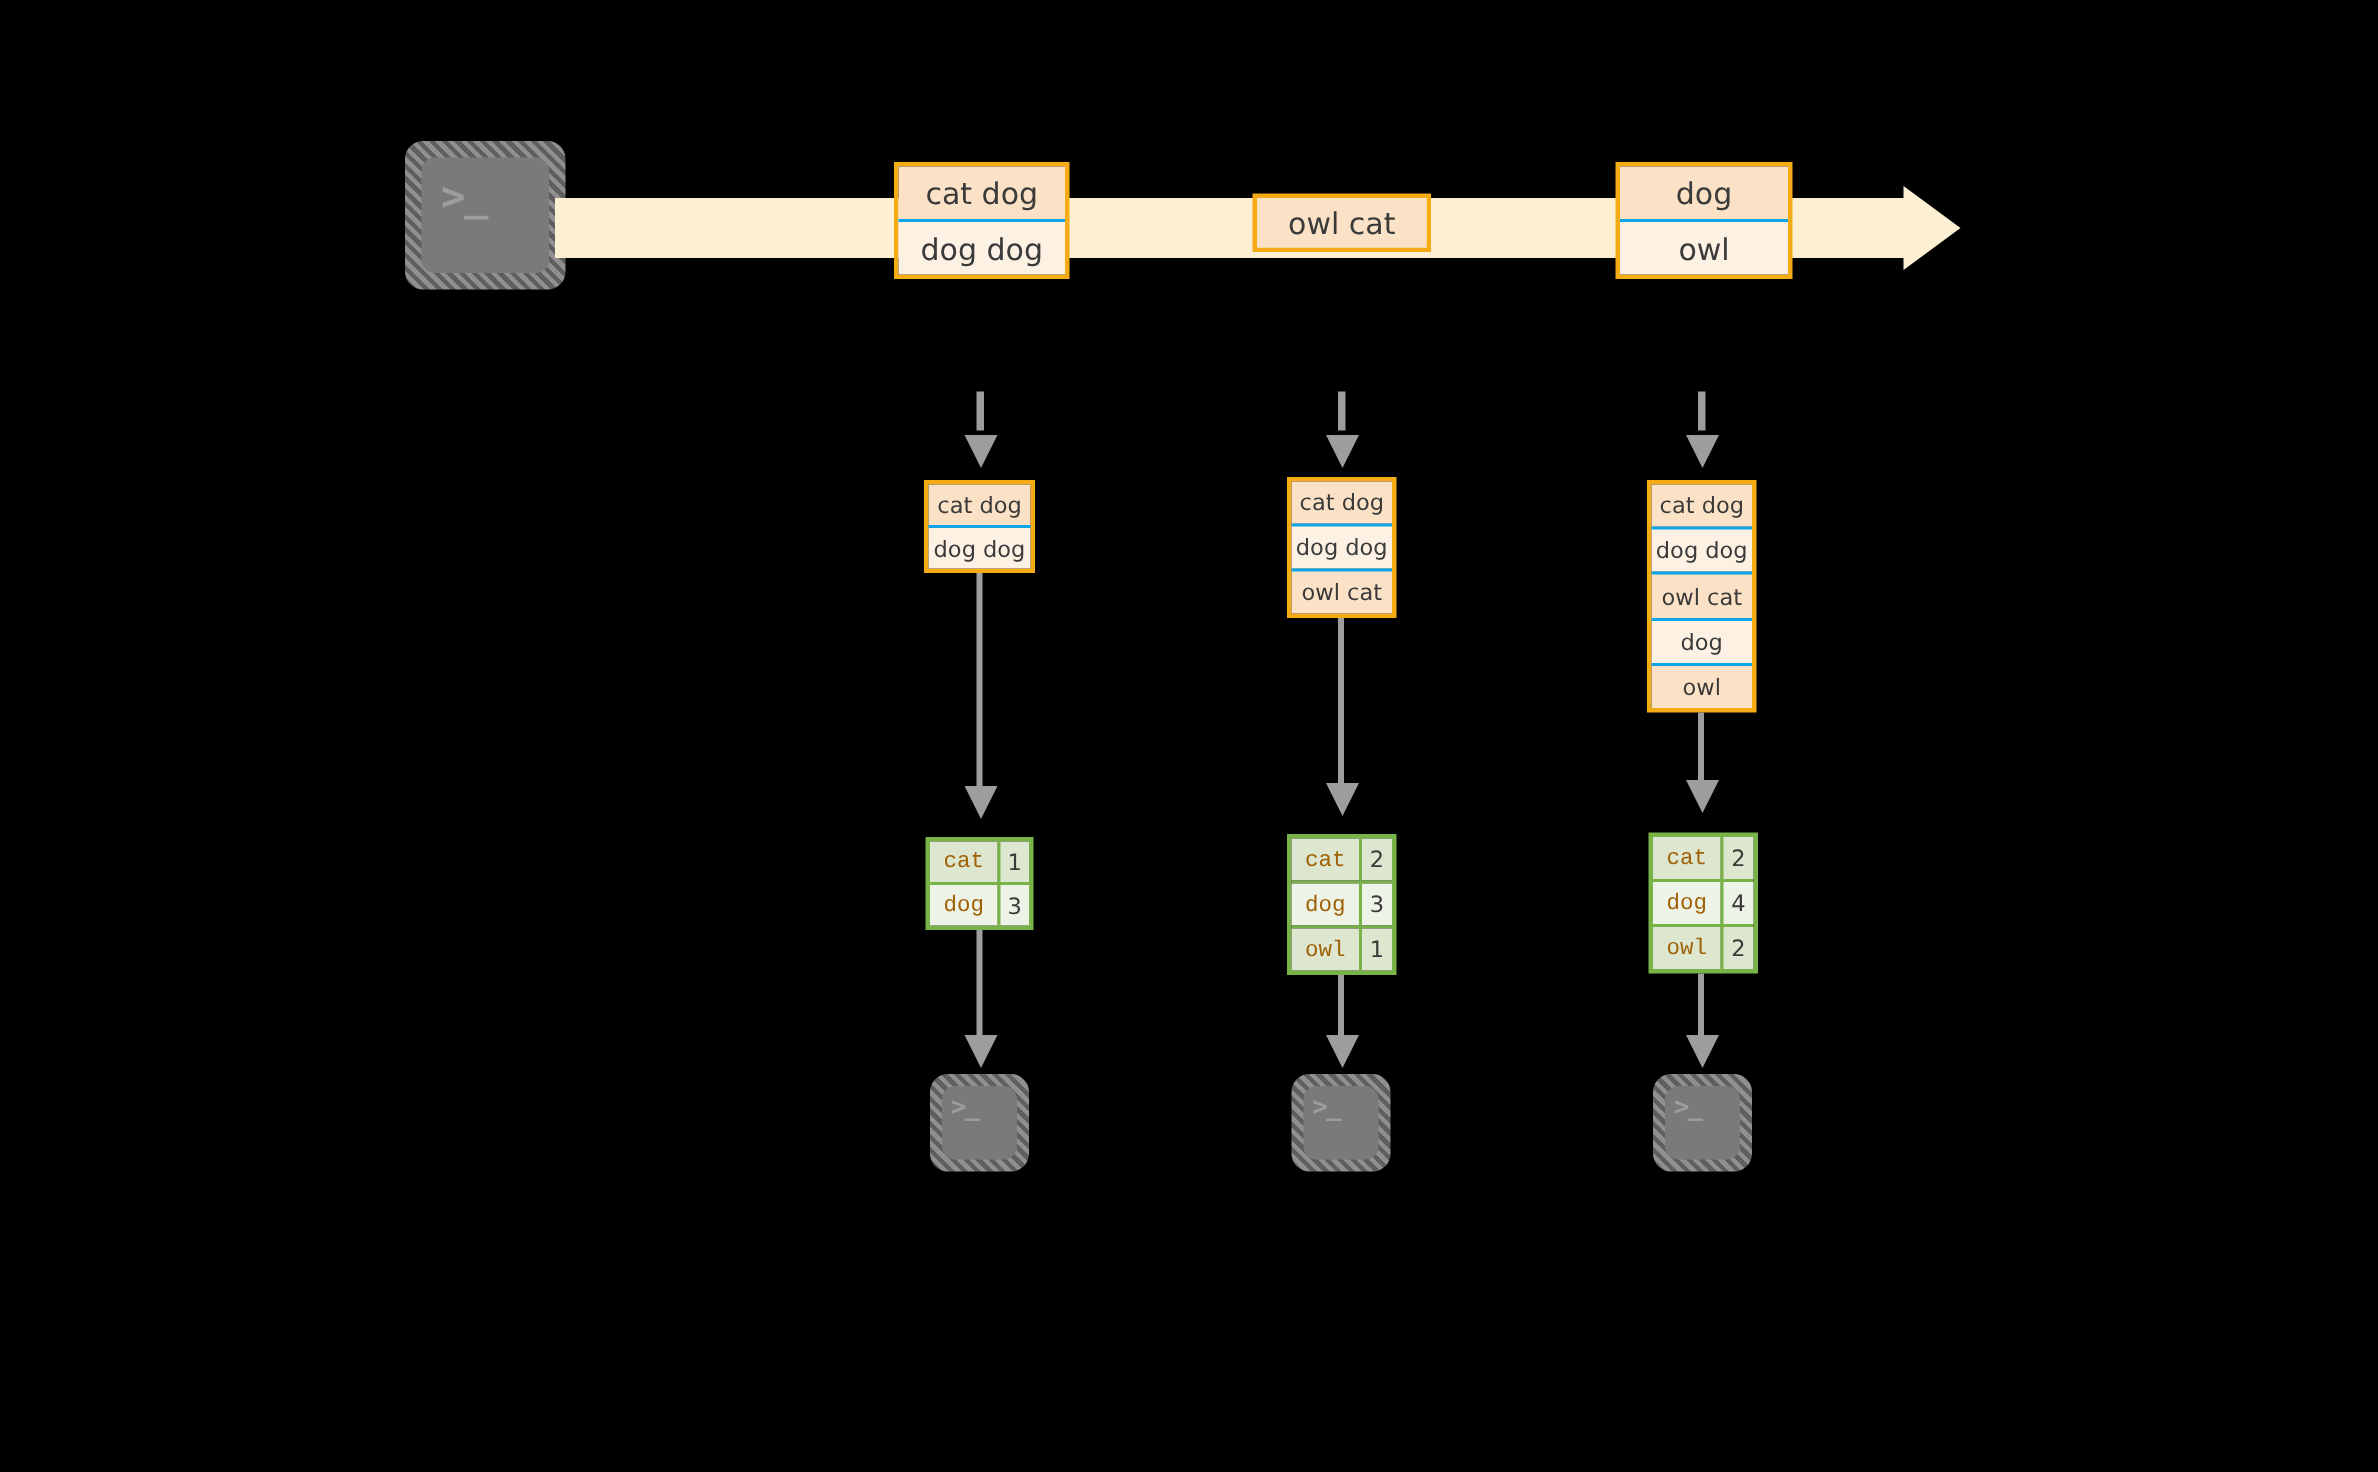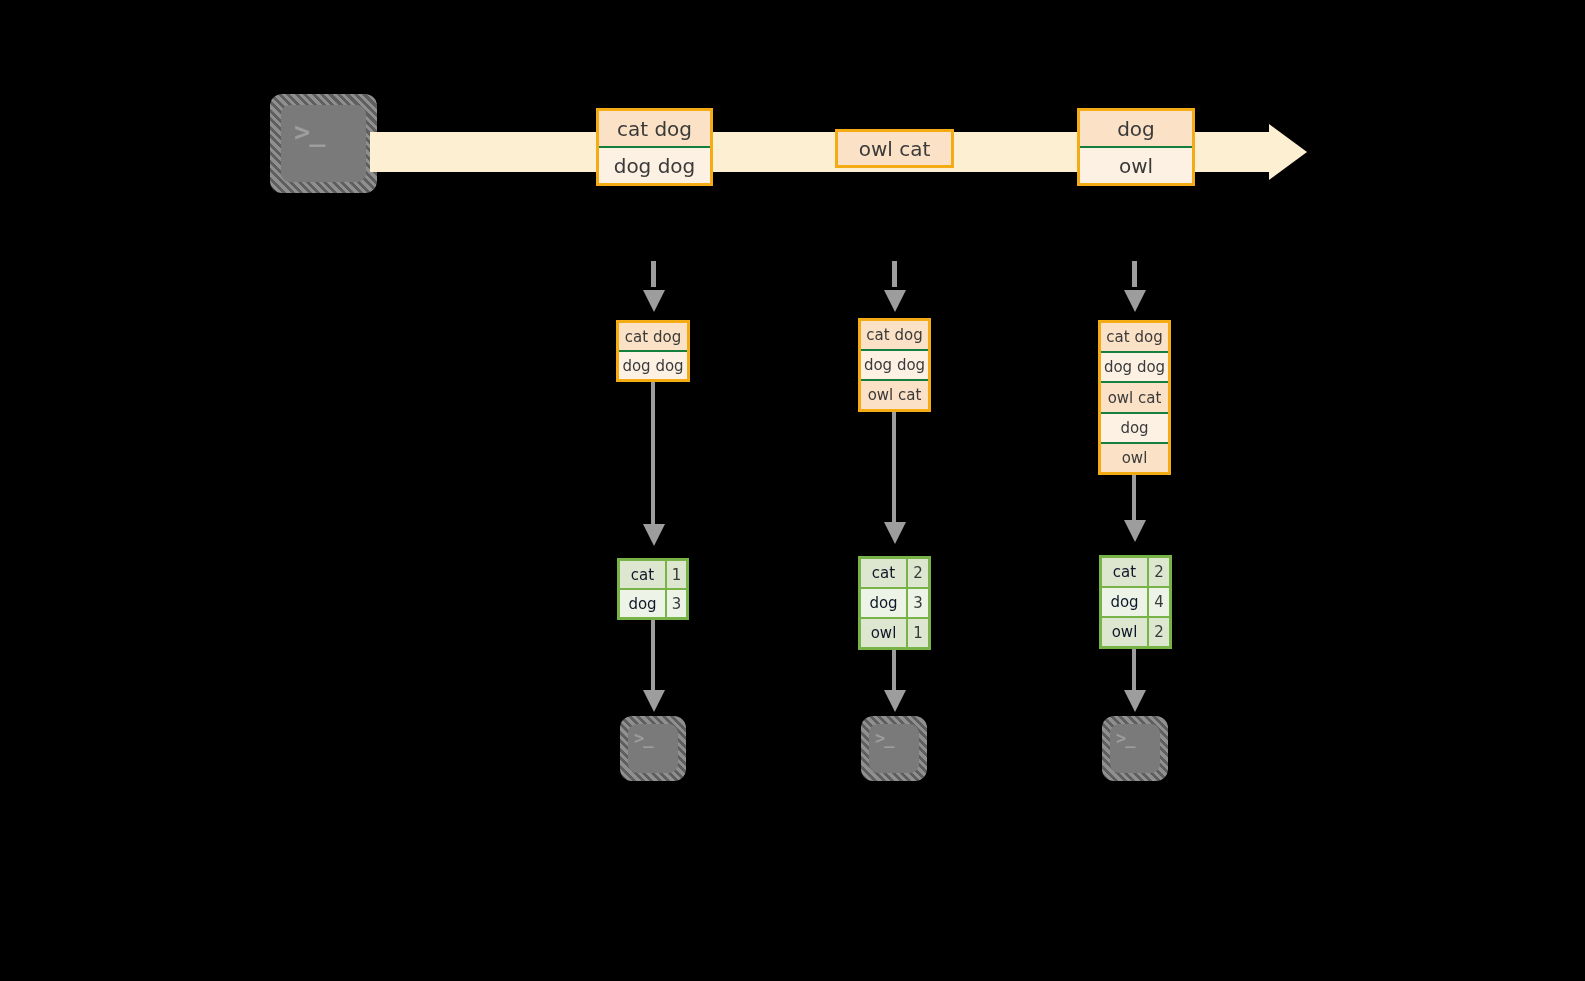--- a/index.html
+++ b/index.html
@@ -23,31 +23,31 @@
       border-top:28px solid transparent;border-bottom:28px solid transparent;
       border-left:38px solid #fdf0d2;}
 
   
   .obox{position:absolute;border:3px solid #f5ac14;box-sizing:border-box;
         display:flex;flex-direction:column;}
   .obox .cell{flex:1;display:flex;align-items:center;justify-content:center;
         color:#3a3a3a;box-sizing:border-box;white-space:nowrap;}
   .obox .cell.dark{background:#fbe1c5;}
   .obox .cell.light{background:#fdf1e4;}
-  .obox .cell + .cell{border-top:2px solid #15803d;}
+  .obox .cell + .cell{border-top:2px solid #0ea5e9;}
 
   
   .gbox{position:absolute;border:3px solid #78b347;box-sizing:border-box;
         display:flex;flex-direction:column;}
   .gbox .grow{flex:1;display:flex;box-sizing:border-box;}
   .gbox .grow + .grow{border-top:2px solid #78b347;}
   .gbox .grow.dark .gw,.gbox .grow.dark .gc{background:#dde7cf;}
   .gbox .grow.light .gw,.gbox .grow.light .gc{background:#eef3e8;}
   .gbox .gw{display:flex;align-items:center;justify-content:center;
-        color:#0f172a;box-sizing:border-box;}
+        color:#a16207;box-sizing:border-box;font-family:Liberation Mono, monospace;}
   .gbox .gc{display:flex;align-items:center;justify-content:center;
         color:#3a3a3a;border-left:2px solid #78b347;box-sizing:border-box;}
 
   
   .vline{position:absolute;background:#9d9d9d;width:4px;}
   .vdash{position:absolute;background:#9d9d9d;width:5px;}
   .vhead{position:absolute;width:0;height:0;
       border-left:11px solid transparent;border-right:11px solid transparent;
       border-top:22px solid #9d9d9d;}
 

